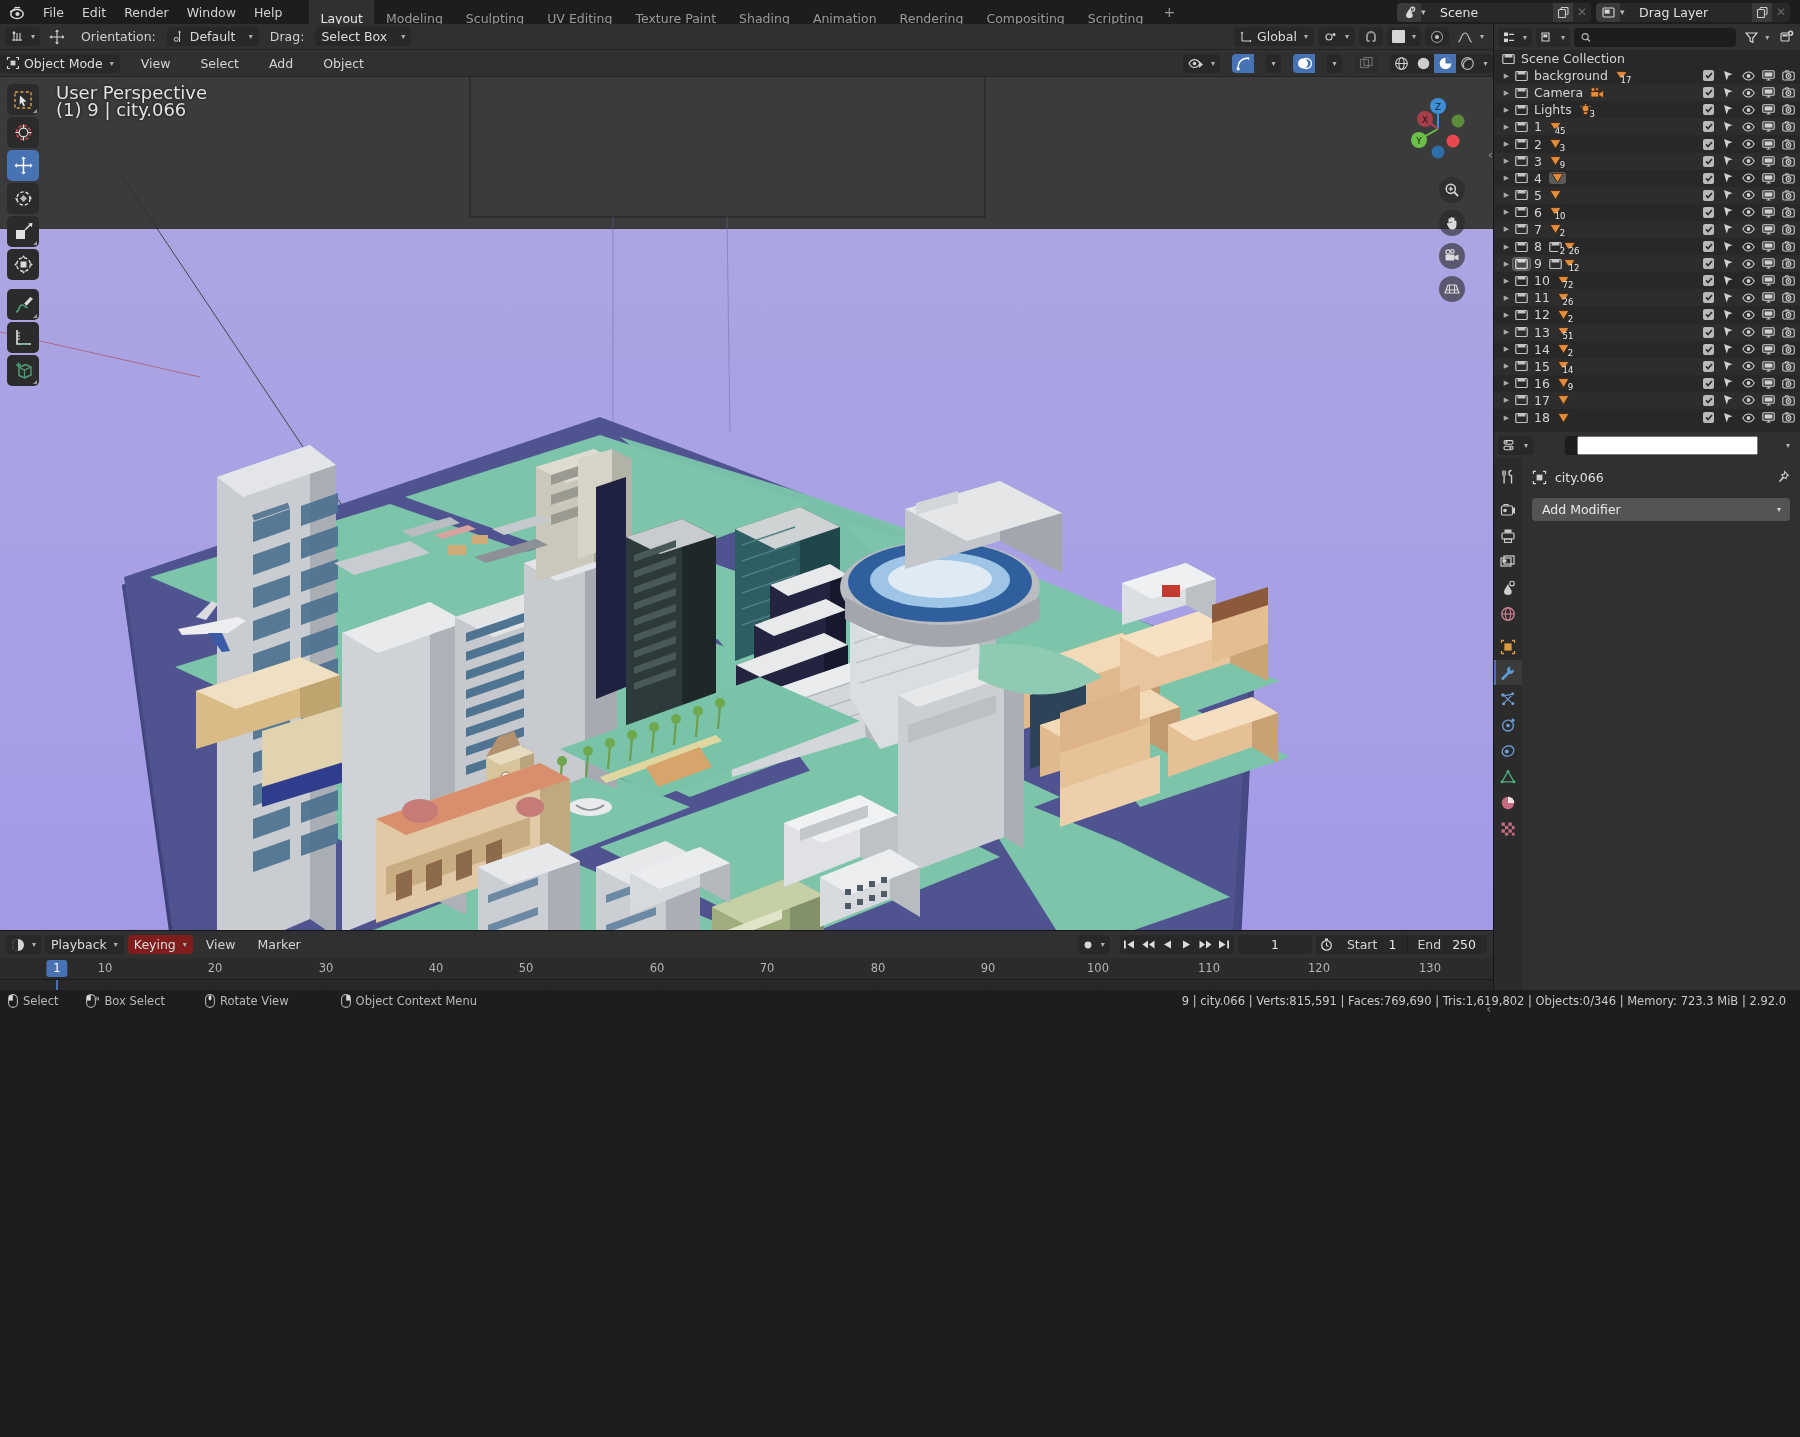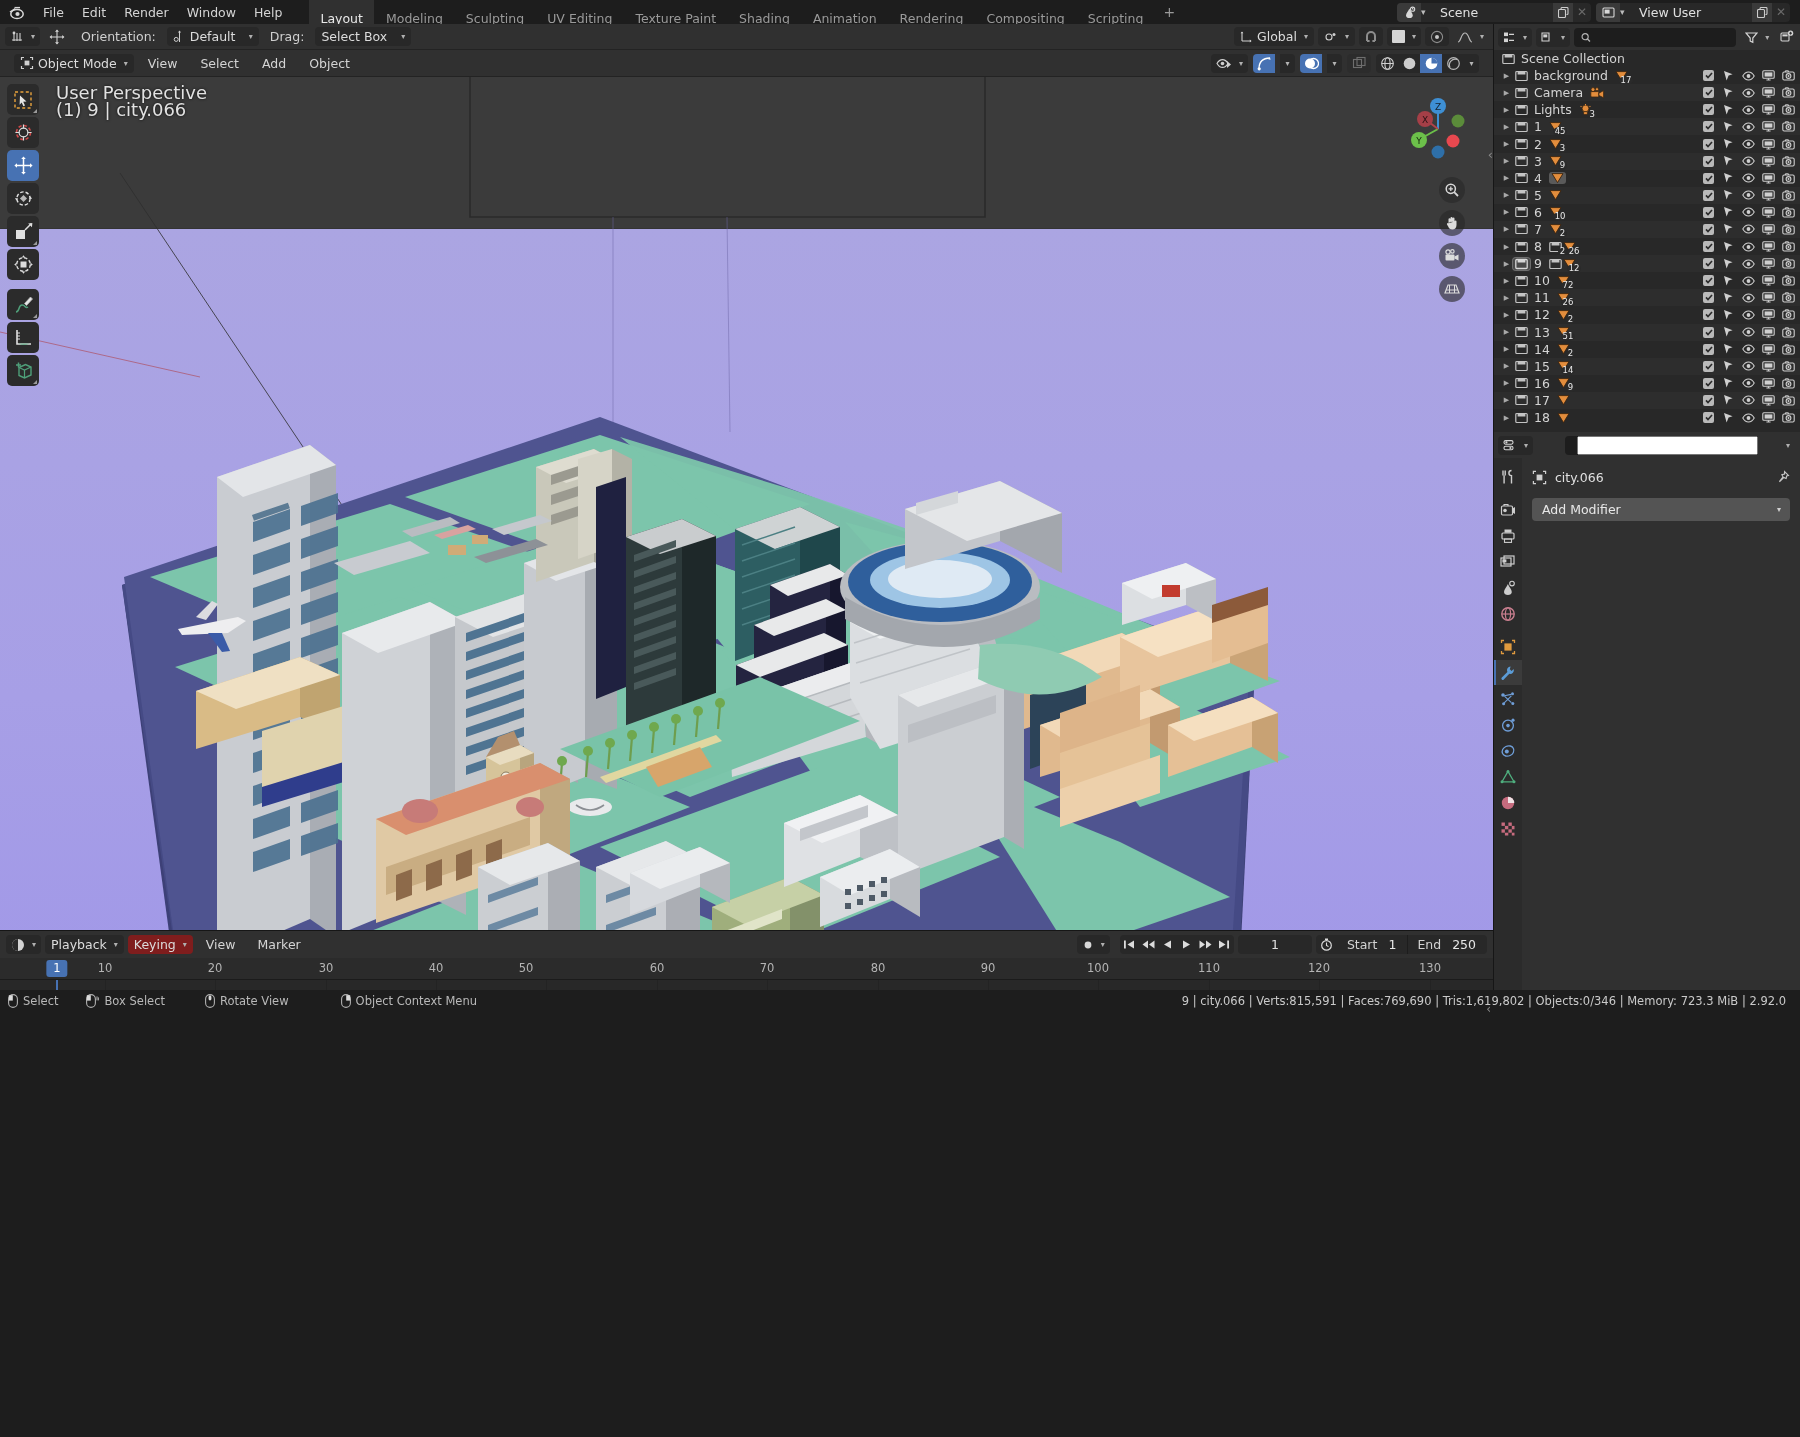--- a/index.html
+++ b/index.html
@@ -55,21 +55,21 @@
   .hlabel { font-size:12.5px; color:#cfcfcf; padding:0 7px; white-space:nowrap; }
   .chev { font-size:8px; color:#b0b0b0; margin-left:3px; }
   .spacer { flex:1 1 auto; }
   .dropdown-sm { display:flex; align-items:center; height:19px; background:#282828; border-radius:4px; padding:0 5px; gap:4px; }
   .toggle-grp { display:flex; align-items:center; background:#282828; border-radius:4px; height:19px; overflow:hidden; }
   .tg { width:22px; height:19px; display:flex; align-items:center; justify-content:center; }
   .tg.on { background:#4772b3; }
   .tg.dim { opacity:.45; }
 
   .vp-header2 {
-    height:27px; background:#303030; display:flex; align-items:center; padding:0 14px; gap:5px;
+    height:27px; background:#303030; display:flex; align-items:center; padding:0 0; gap:12px;
     border-bottom:1px solid #232323;
   }
 
   
   .viewport { position:relative; flex:1 1 auto; overflow:hidden; }
   .vp-info { position:absolute; left:56px; top:7px; font-size:18px; color:#e2e2e2; line-height:17px;
              text-shadow:0 0 3px rgba(0,0,0,.8); pointer-events:none; }
 
   
   .toolcol { position:absolute; left:7px; top:7px; width:32px; display:flex; flex-direction:column; gap:2px; z-index:9; }
@@ -211,21 +211,21 @@
       </div>
 
       <div class="id-block">
         <div class="id-icon">
           <svg width="13" height="13" viewBox="0 0 13 13">
               <rect x="1" y="2" width="11" height="9" rx="1" fill="none" stroke="#d8d8d8" stroke-width="1.1"></rect>
               <rect x="2.6" y="3.6" width="5" height="4" fill="#d8d8d8"></rect>
             </svg>
         </div>
         <div class="id-chev">▾</div>
-        <div class="id-name">View User</div>
+        <div class="id-name">Drag Layer</div>
         <div class="id-btn">
           <svg width="11" height="11" viewBox="0 0 11 11">
               <rect x="0.5" y="2.5" width="7" height="8" rx="1" fill="none" stroke="#ccc" stroke-width="1.1"></rect>
               <path d="M3 2.5V1.5a1 1 0 0 1 1-1h5a1 1 0 0 1 1 1v5a1 1 0 0 1-1 1H8.5" fill="none" stroke="#ccc" stroke-width="1.1"></path>
             </svg>
         </div>
         <div class="id-x">✕</div>
       </div>
     </div>
   </div>

